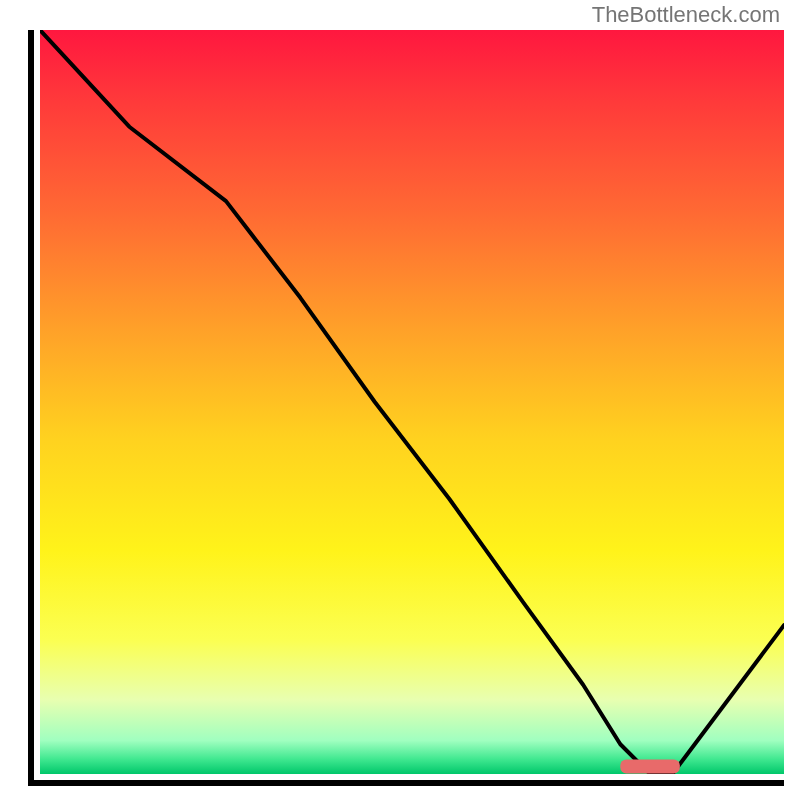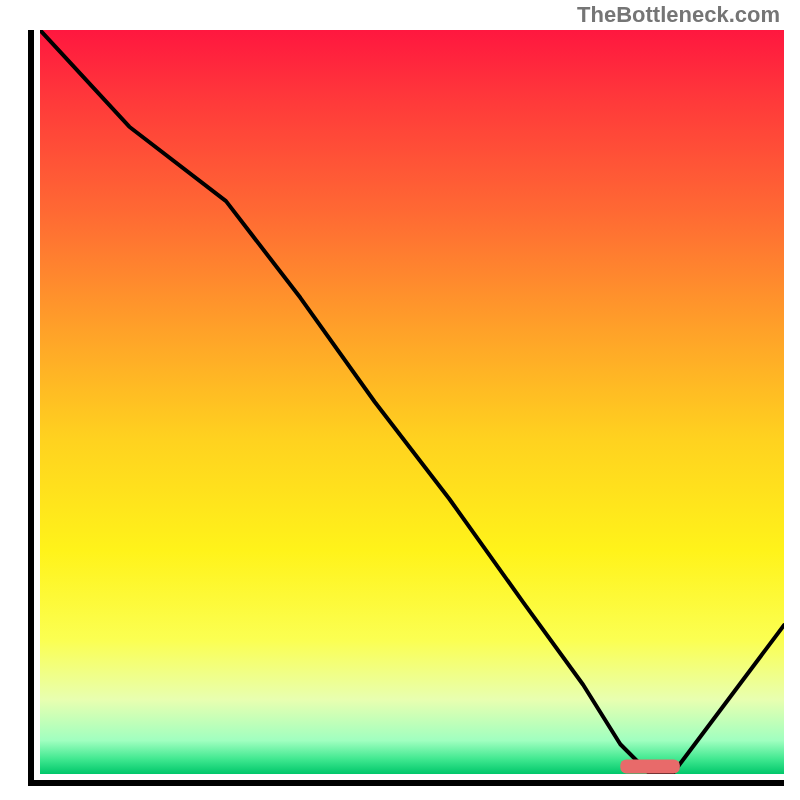--- a/index.html
+++ b/index.html
@@ -14,21 +14,21 @@
     position: relative;
     width: 800px;
     height: 800px;
   }
   .watermark {
     position: absolute;
     top: 2px;
     right: 20px;
     color: #757575;
     font-size: 22px;
-    font-weight: 700;
+    font-weight: 400;
     z-index: 10;
   }
   .plot-area {
     position: absolute;
     left: 28px;
     top: 30px;
     width: 756px;
     height: 756px;
     border-left: 6px solid #000;
     border-bottom: 6px solid #000;

